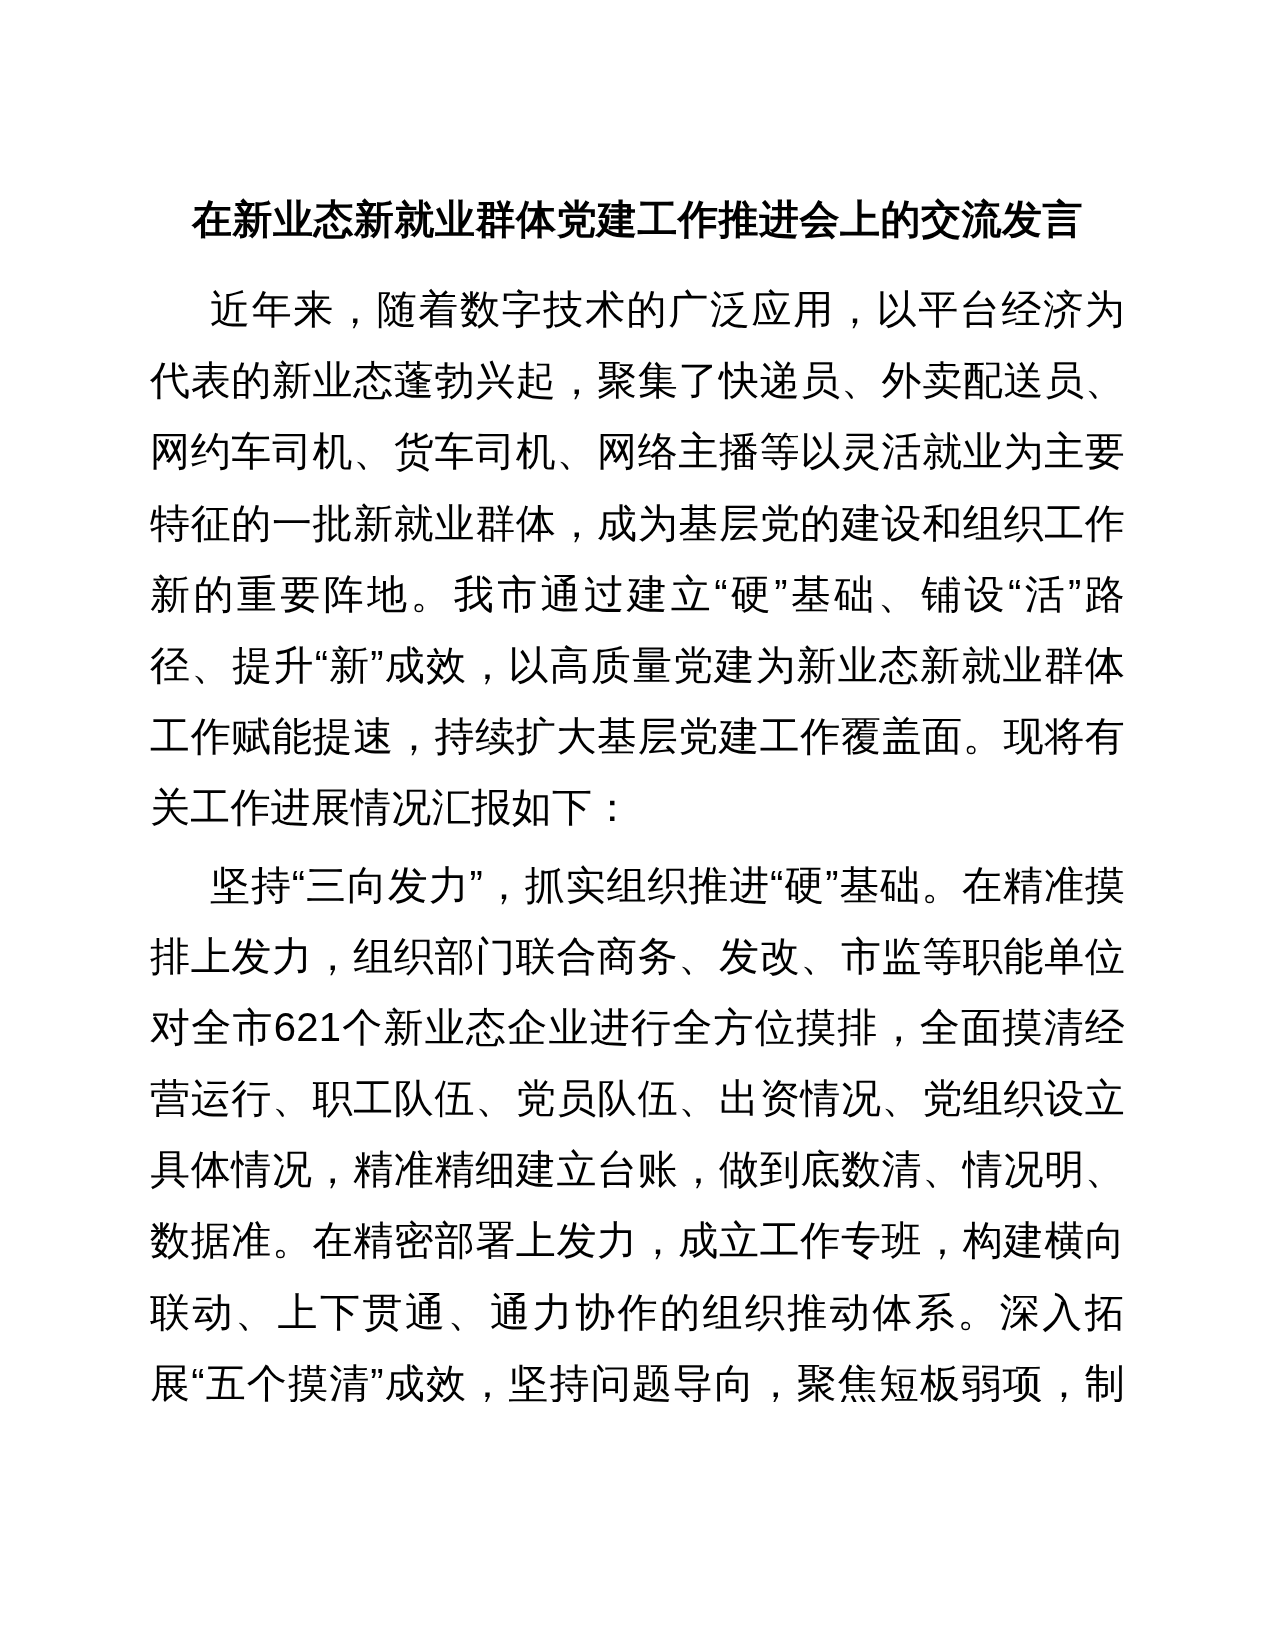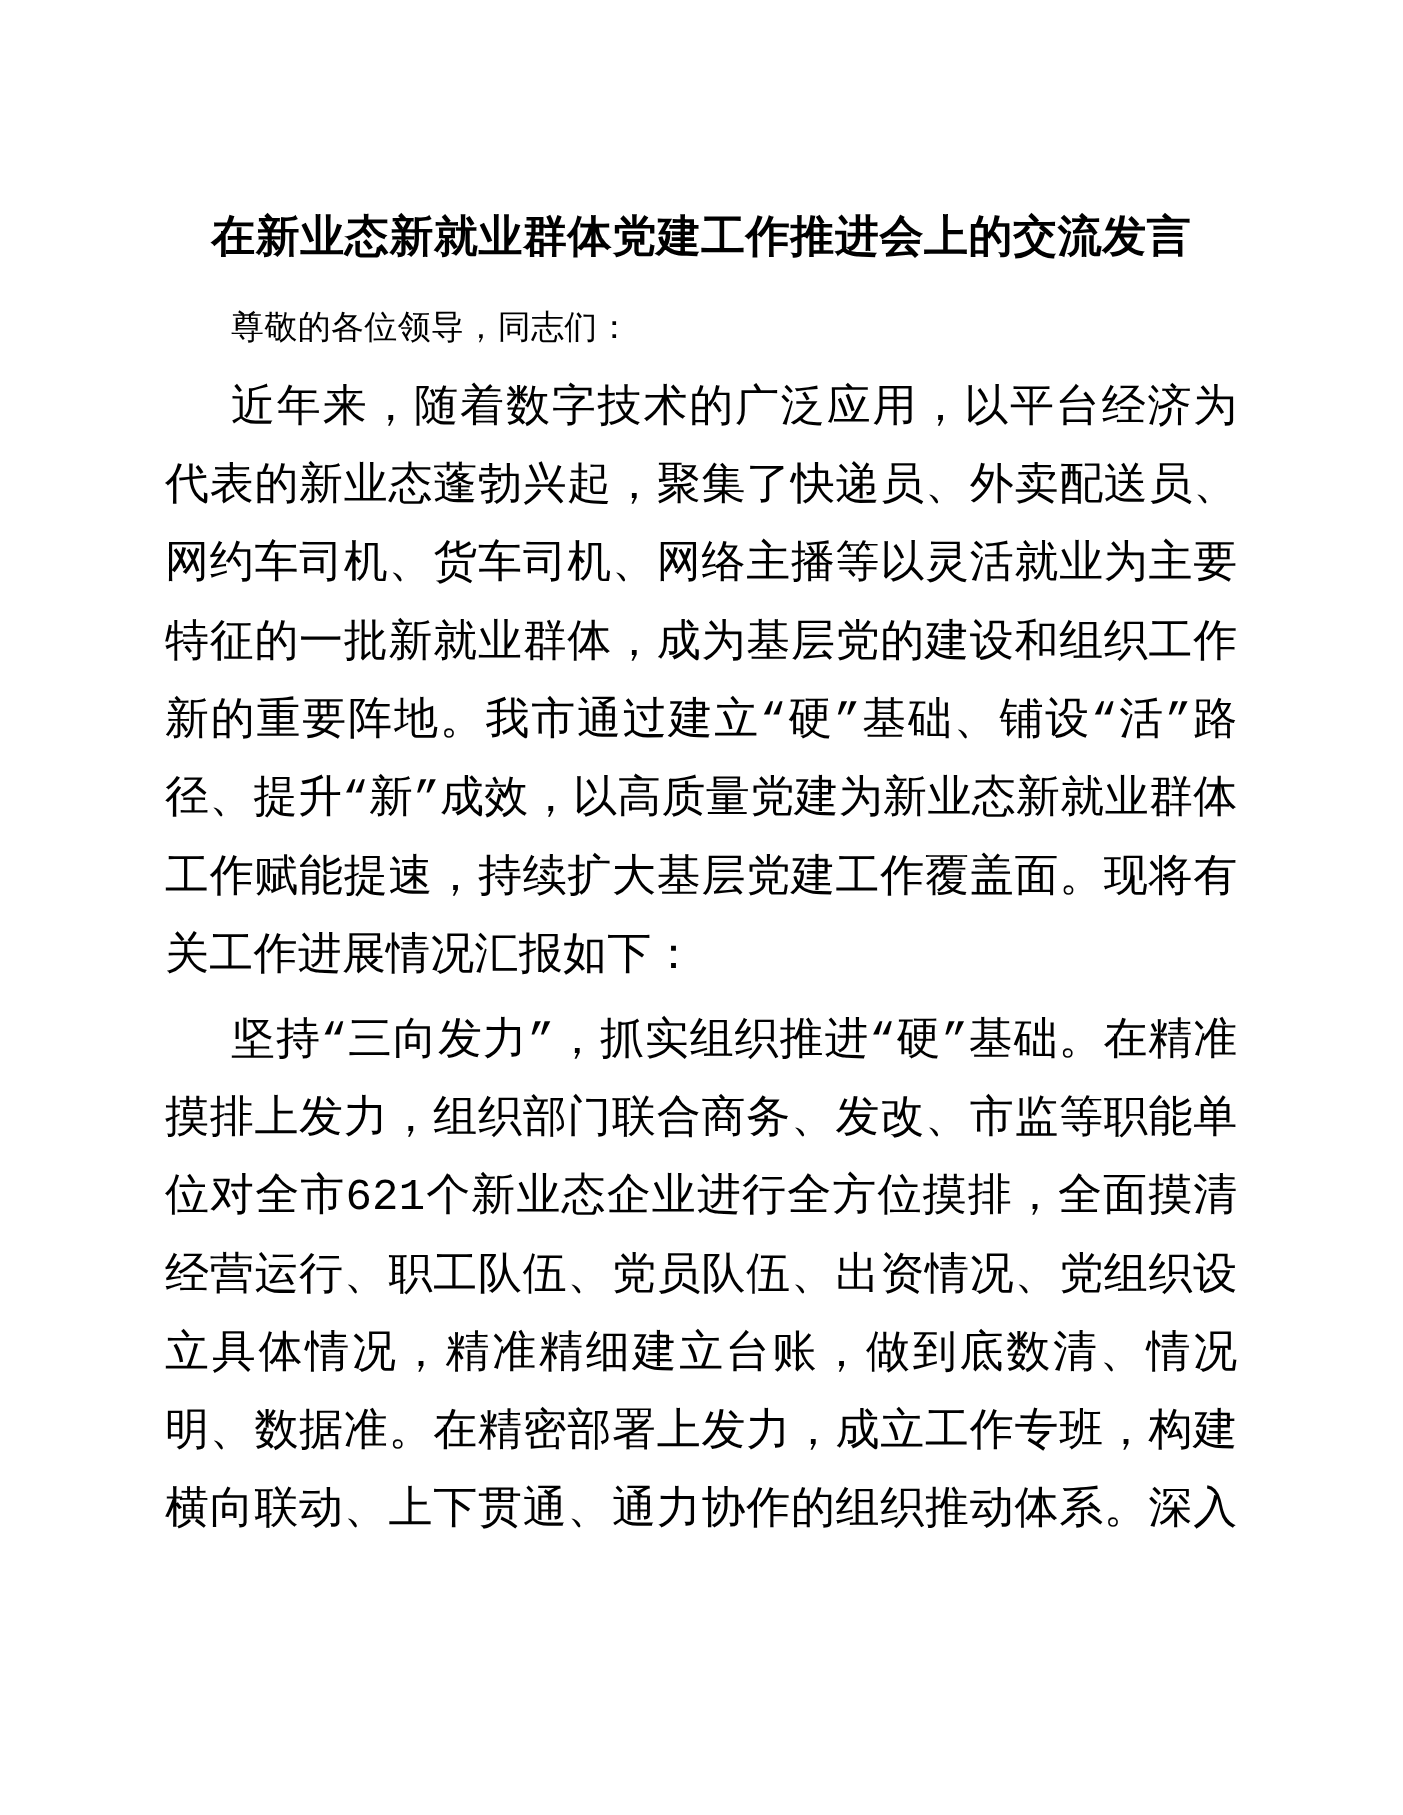--- a/index.html
+++ b/index.html
@@ -8,21 +8,21 @@
     background: #ffffff;
   }
   .page {
     width: 1275px;
     height: 1402px;
     box-sizing: border-box;
     background: #ffffff;
     padding: 190px 150px 0 150px;
     position: relative;
     overflow: hidden;
-    font-family: Liberation Mono, monospace;
+    font-family: Liberation Sans, sans-serif;
     color: #000000;
   }
   .doc-title {
     font-size: 40px;
     font-weight: bold;
     line-height: 1.45;
     text-align: center;
     letter-spacing: 0.5px;
     margin: 0 0 26px 0;
     padding: 0 18px;
@@ -44,19 +44,18 @@
     letter-spacing: 0.2px;
   }
 </style>
 </head>
 <body>
 
 <div class="page">
 
   <h1 class="doc-title">在新业态新就业群体党建工作推进会上的交流发言</h1>
 
-  <p class="salutation">尊敬的各位领导，同志们：</p>
 
   <p class="body-para">近年来，随着数字技术的广泛应用，以平台经济为代表的新业态蓬勃兴起，聚集了快递员、外卖配送员、网约车司机、货车司机、网络主播等以灵活就业为主要特征的一批新就业群体，成为基层党的建设和组织工作新的重要阵地。我市通过建立“硬”基础、铺设“活”路径、提升“新”成效，以高质量党建为新业态新就业群体工作赋能提速，持续扩大基层党建工作覆盖面。现将有关工作进展情况汇报如下：</p>
 
   <p class="body-para">坚持“三向发力”，抓实组织推进“硬”基础。在精准摸排上发力，组织部门联合商务、发改、市监等职能单位对全市621个新业态企业进行全方位摸排，全面摸清经营运行、职工队伍、党员队伍、出资情况、党组织设立具体情况，精准精细建立台账，做到底数清、情况明、数据准。在精密部署上发力，成立工作专班，构建横向联动、上下贯通、通力协作的组织推动体系。深入拓展“五个摸清”成效，坚持问题导向，聚焦短板弱项，制发《关于在新业态新就业群体党建上实现新突破的推进方案》，建立长效机制。在精心落实上发力，工作专班定期召开推进会议，建立“督导—汇报—通报—整改”链式</p>
 
 </div>
 
 </body></html>

